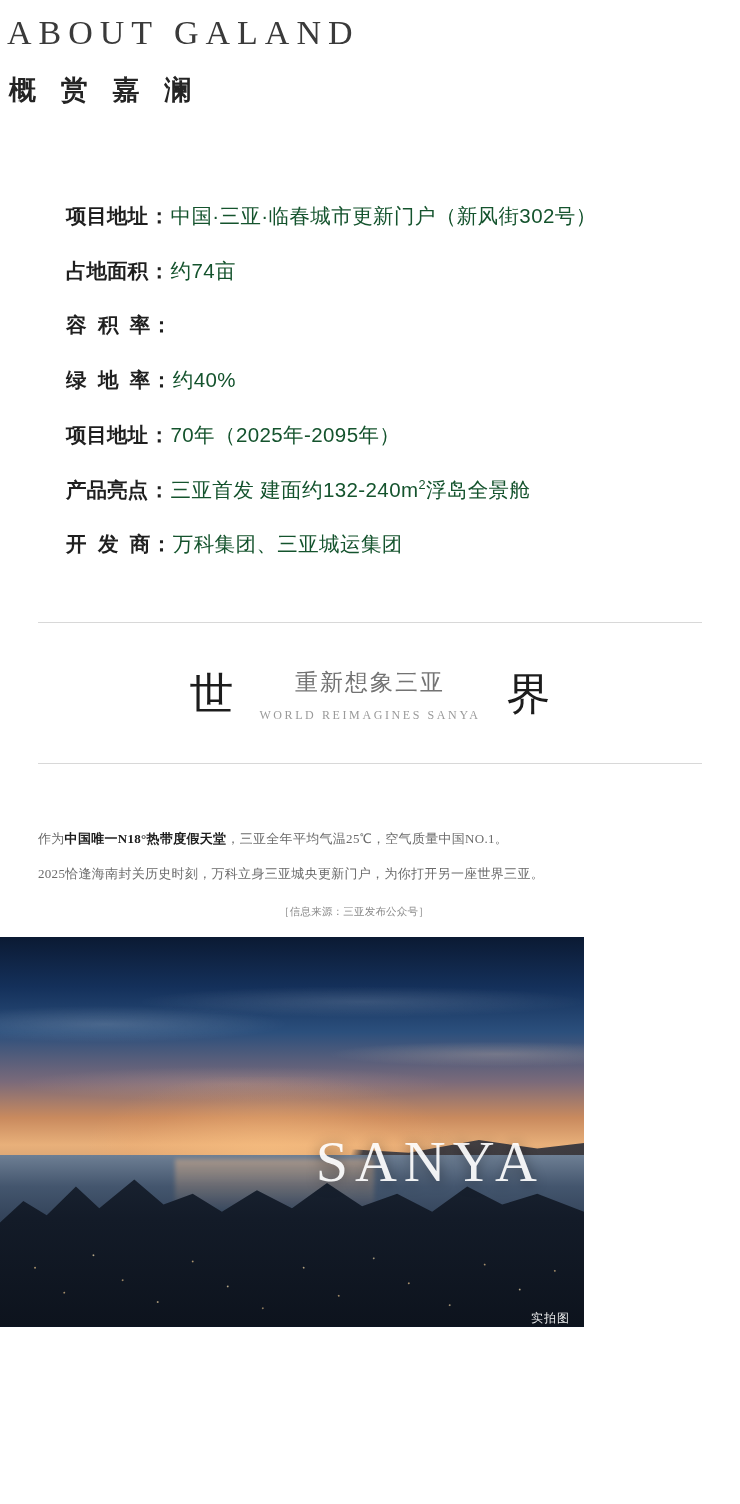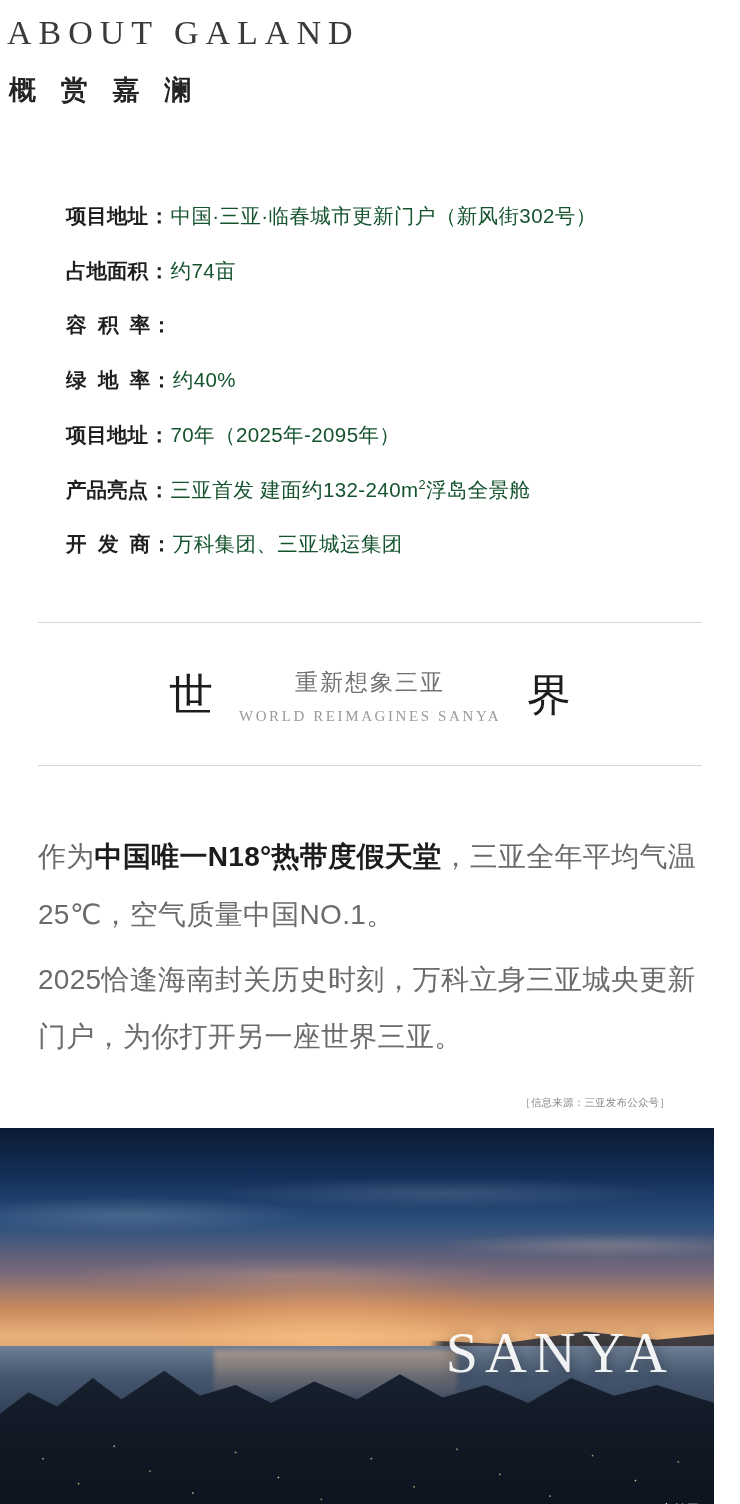--- a/index.html
+++ b/index.html
@@ -110,56 +110,57 @@
   .slogan-mid-cn {
     font-family: "Liberation Serif", "DejaVu Serif", serif;
     font-size: 23px;
     letter-spacing: 2px;
     color: #737373;
     font-weight: 400;
   }
   .slogan-mid-en {
     margin-top: 10px;
     font-family: "Liberation Serif", "DejaVu Serif", serif;
-    font-size: 15px;
+    font-size: 12px;
     letter-spacing: 2.6px;
     color: #9a9a9a;
     white-space: nowrap;
   }
 
   
   .copy {
     padding: 62px 36px 0 38px;
   }
   .copy p {
-    font-size: 28px;
+    font-size: 13px;
     line-height: 2.05;
     color: #6b6b6b;
     letter-spacing: 0.3px;
+    font-family: Liberation Serif, serif;
   }
   .copy p.second { margin-top: 8px; }
   .copy b {
     color: #1c1c1c;
     font-weight: 700;
   }
 
   .source {
-    margin-top: 30px;
+    margin-top: 17px;
     padding-right: 34px;
-    text-align: right;
+    text-align: center;
     font-size: 10.5px;
     color: #8a8a8a;
     letter-spacing: 0.2px;
   }
 
   
   .photo {
     margin-top: 18px;
     position: relative;
-    width: 714px;
+    width: 584px;
     height: 390px;
     overflow: hidden;
     background: #0a1426;
   }
   .sky {
     position: absolute; left: 0; top: 0; width: 100%; height: 58%;
     background: linear-gradient(180deg,
         #0b1a33 0%,
         #14305a 22%,
         #2b4f7c 42%,

